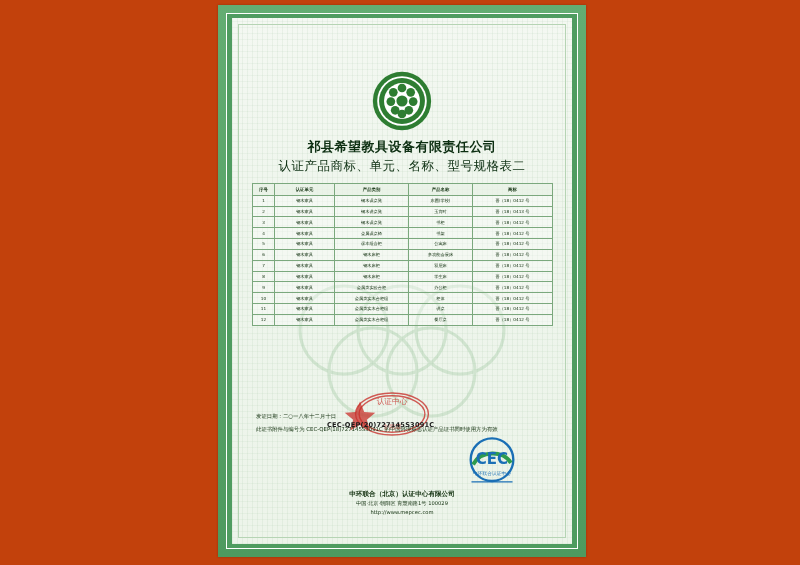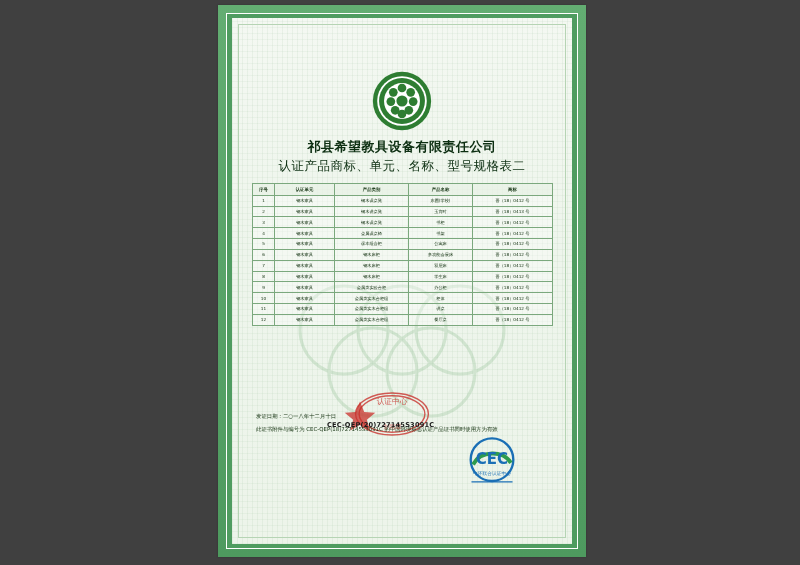--- a/index.html
+++ b/index.html
@@ -12,21 +12,21 @@
     height: 565px;
     font-family: "DejaVu Sans", "Liberation Sans", sans-serif;
     overflow: hidden;
   }
 
   
   .page {
     position: relative;
     width: 800px;
     height: 565px;
-    background: #404040;
+    background: #c2410c;
   }
   .cert-outer {
     position: absolute;
     left: 218px;
     top: 5px;
     width: 368px;
     height: 552px;
     background: #5aa96a;
     background: linear-gradient(180deg,#63ad72 0%,#58a368 50%,#4e9a5f 100%);
     box-shadow: 0 0 2px rgba(0,0,0,.25);
@@ -384,16 +384,21 @@
       <div class="cert-no">CEC-QEP(20)727145S3091C</div>
 
       <svg class="cec-logo" viewBox="0 0 80 76">
         <circle cx="40" cy="30" r="27" fill="none" stroke="#1a6fb5" stroke-width="3"></circle>
         <path d="M16 36 C26 18, 54 18, 64 34" fill="none" stroke="#2e9b4e" stroke-width="5"></path>
         <text x="40" y="36" text-anchor="middle" font-size="19" font-weight="bold" fill="#1a6fb5" font-family="DejaVu Sans, sans-serif">CEC</text>
         <text x="40" y="50" text-anchor="middle" font-size="6" fill="#1a6fb5" font-family="DejaVu Sans, sans-serif">中环联合认证中心</text>
         <path d="M14 58 H66" stroke="#1a6fb5" stroke-width="1.5"></path>
       </svg>
 
+      <div class="org-block">
+        <div class="org-name">中环联合（北京）认证中心有限公司</div>
+        <div class="org-addr">中国·北京·朝阳区 育慧南路1号 100029</div>
+        <div class="org-url">http://www.mepcec.com</div>
+      </div>
 
     </div>
   </div>
 </div>
 
 </body></html>

